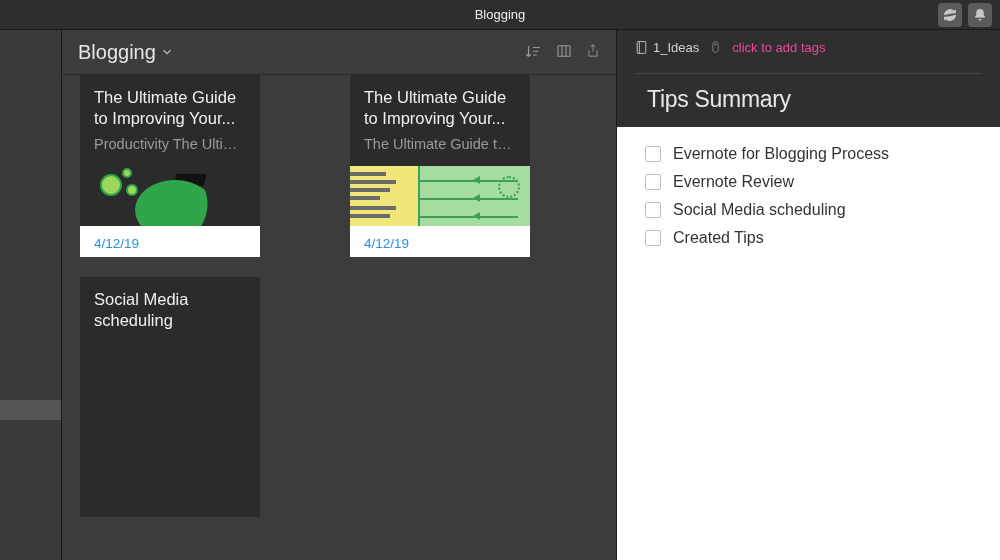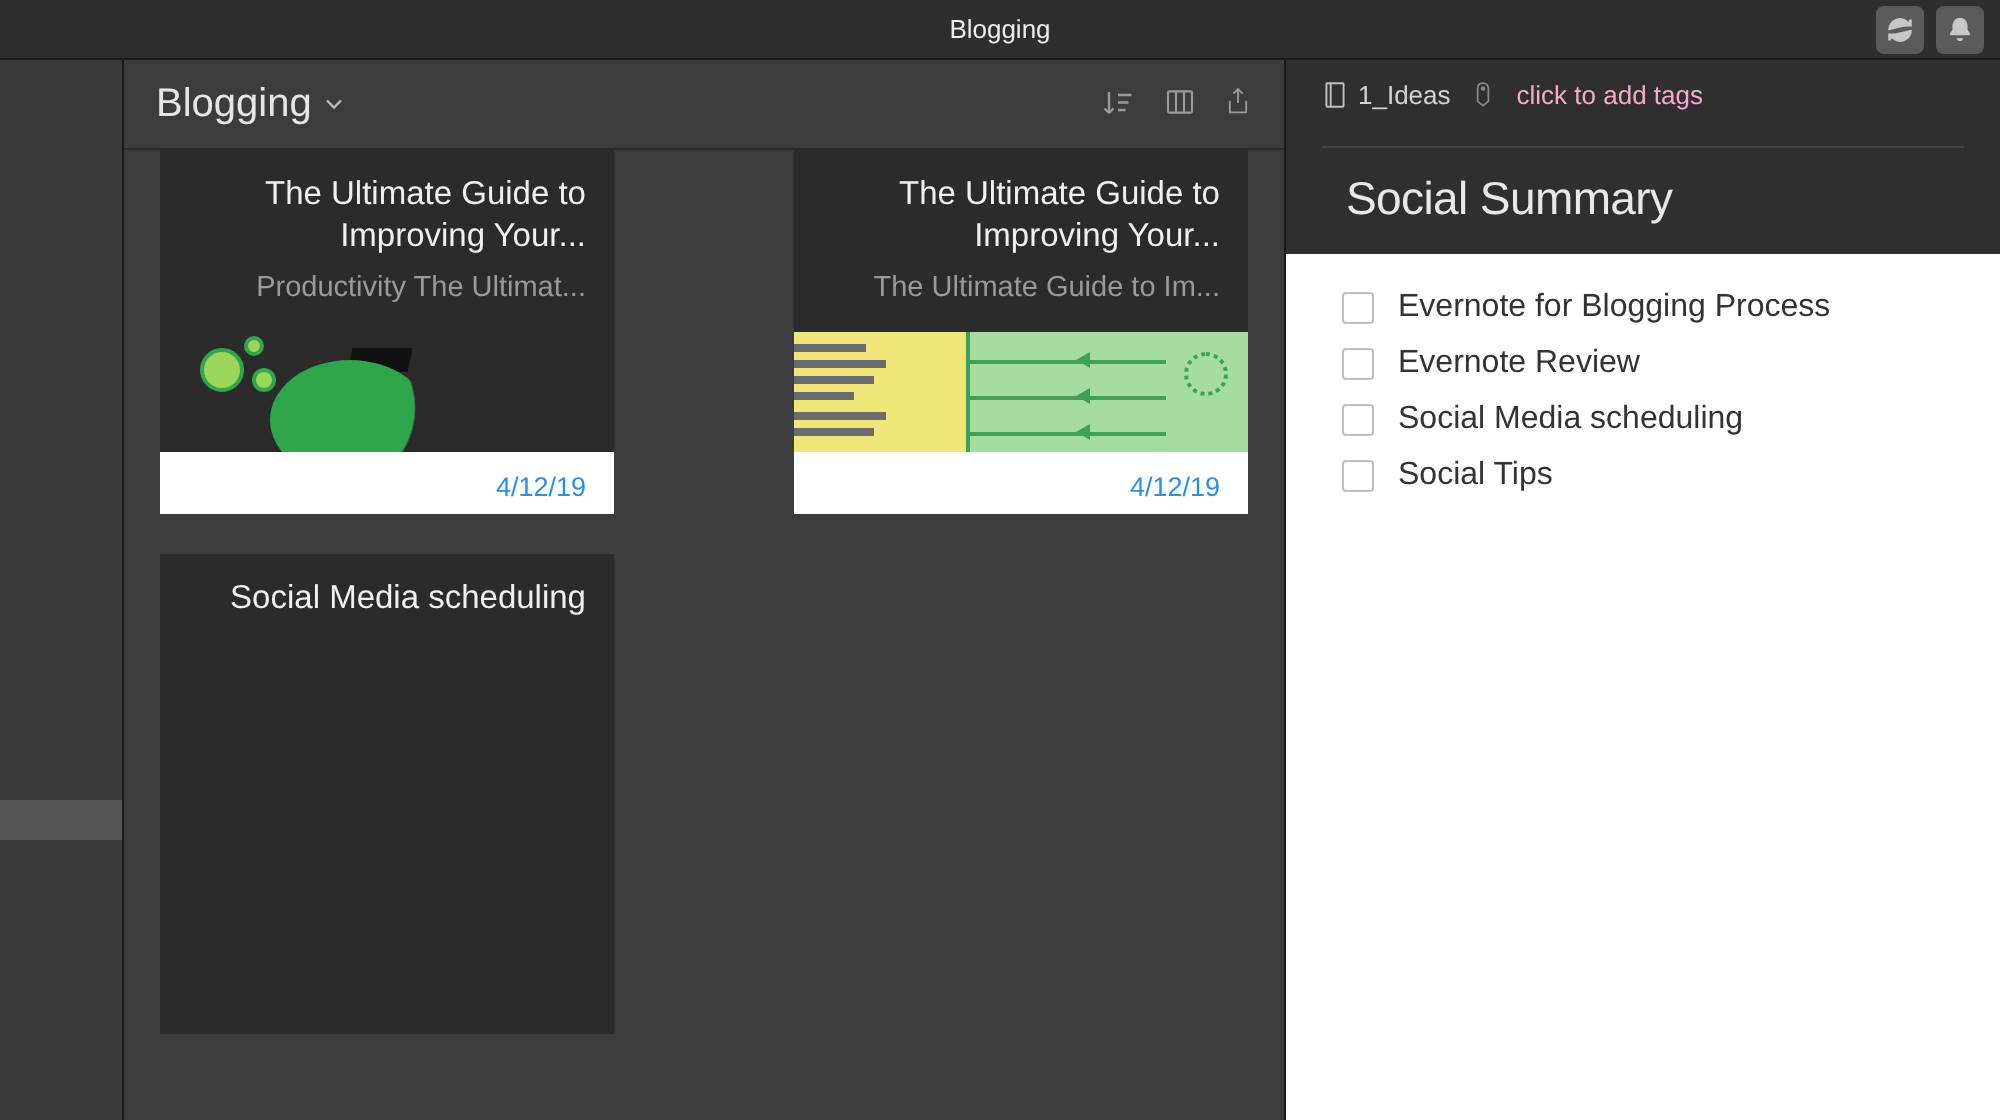--- a/index.html
+++ b/index.html
@@ -95,23 +95,22 @@
     padding: 0 18px 20px 18px;
     overflow: hidden;
   }
   .cards-row {
     display: flex;
     gap: 90px;
     margin-top: 0;
   }
   .cards-row.row2 { margin-top: 20px; }
   .card {
-    width: 227px;
+    width: 180px;
     cursor: pointer;
-    text-align: right;
   }
   .card .text-block {
     background: #2b2b2b;
     padding: 12px 14px 14px 14px;
   }
   .card .heading {
     color: #f0f0f0;
     font-size: 16.5px;
     line-height: 1.3;
     font-weight: 400;
@@ -202,21 +201,21 @@
     color: #bdbdbd;
     font-size: 13px;
   }
   .meta-row1 .nb {
     display: flex;
     align-items: center;
     gap: 5px;
     color: #d4d4d4;
   }
   .meta-row1 .tags-hint {
-    color: #f9a8d4;
+    color: #ec4899;
     cursor: text;
   }
   .meta-row2 {
     display: flex;
     gap: 20px;
     margin-top: 12px;
     color: #8c8c8c;
     font-size: 12.5px;
   }
   .divider {
@@ -372,34 +371,34 @@
           <span>1_Ideas</span>
         </span>
         <svg width="13" height="15" viewBox="0 0 24 28" fill="none" stroke="#8a8a8a" stroke-width="1.6">
             <path d="M12 3c-3 0-5 2-5 5v12l5 4 5-4V8c0-3-2-5-5-5z"></path>
             <circle cx="12" cy="8" r="1.3" fill="#8a8a8a"></circle>
           </svg>
         <span class="tags-hint">click to add tags</span>
       </div>
     </div>
     <div class="divider"></div>
-    <div class="note-title">Social Summary</div>
+    <div class="note-title">Tips Summary</div>
 
     <div class="editor">
       <div class="chk-item">
         <span class="chk"></span>
         <span>Evernote for Blogging Process</span>
       </div>
       <div class="chk-item">
         <span class="chk"></span>
         <span>Evernote Review</span>
       </div>
       <div class="chk-item">
         <span class="chk"></span>
         <span>Social Media scheduling</span>
       </div>
       <div class="chk-item">
         <span class="chk"></span>
-        <span>Social Tips</span>
+        <span>Created Tips</span>
       </div>
     </div>
   </div>
 </div>
 
 </body></html>

